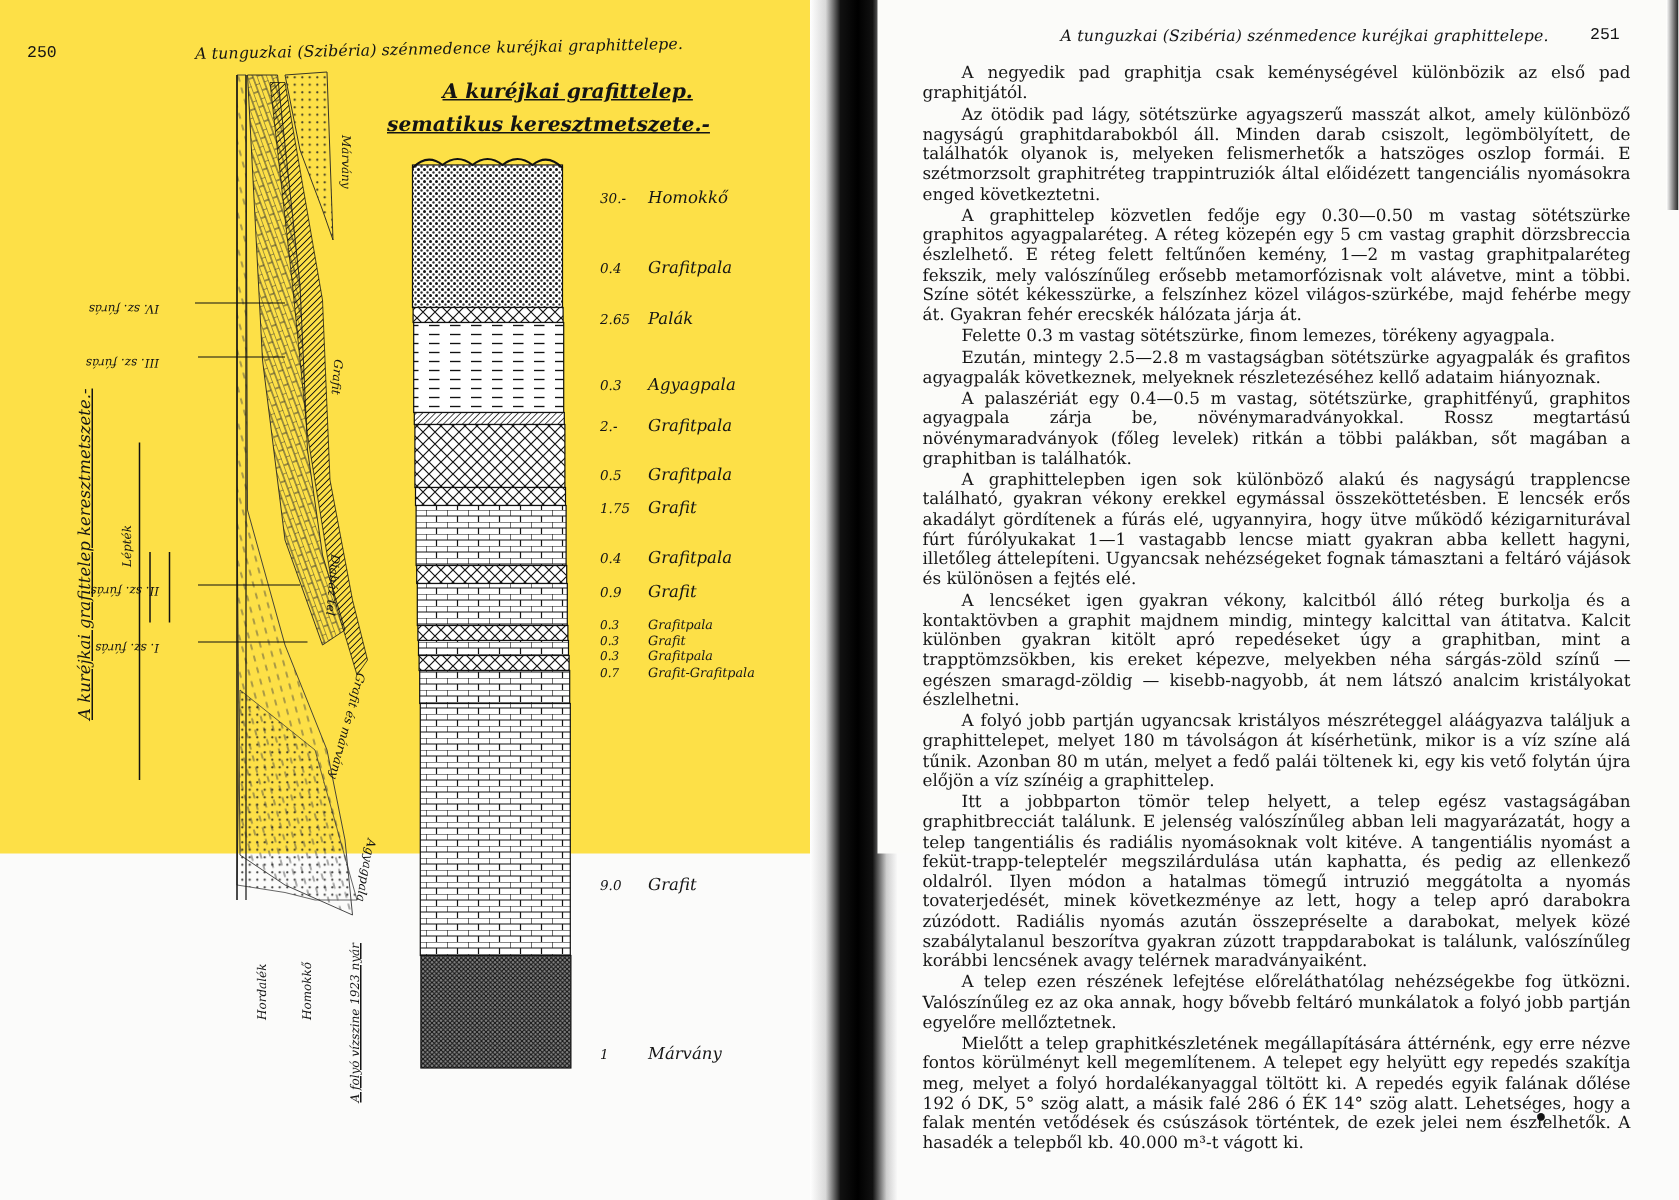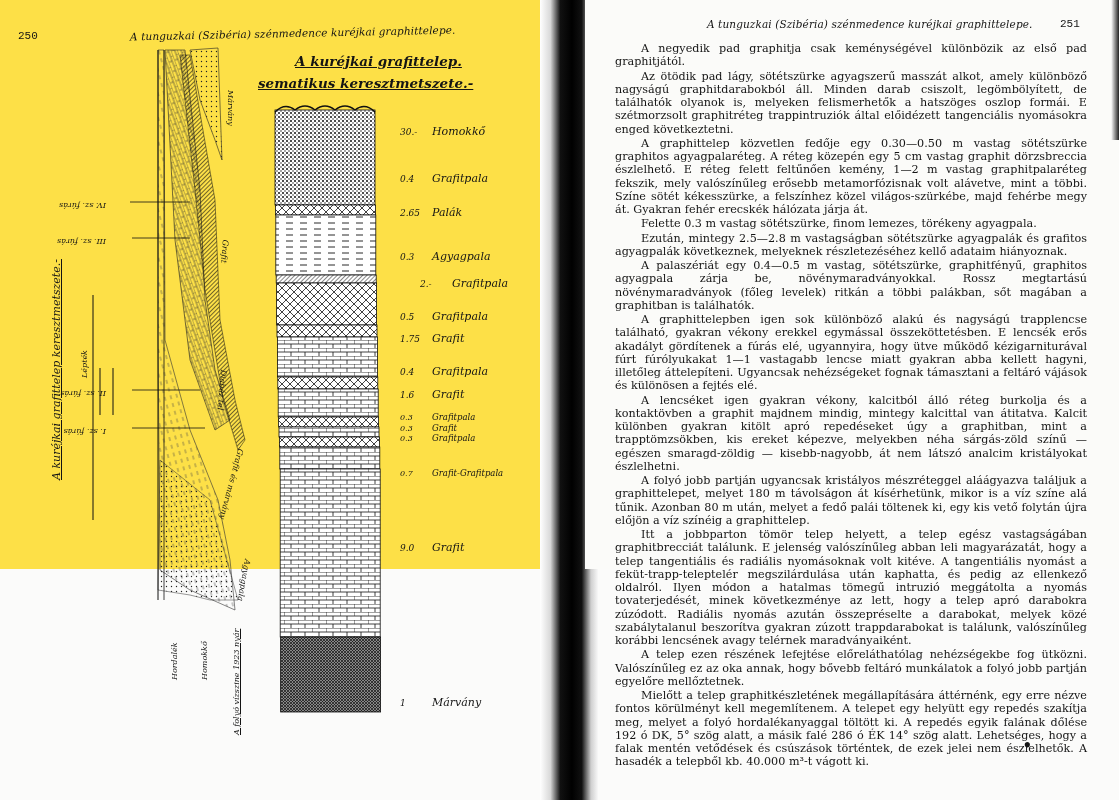--- a/index.html
+++ b/index.html
@@ -140,30 +140,30 @@
       <rect x="10.2" y="369" width="100" height="168" fill="url(#c-brick)" stroke="#111" stroke-width="0.8"></rect>
       <rect x="10.600000000000001" y="537" width="100" height="75" fill="url(#c-marble)" stroke="#111" stroke-width="0.8"></rect>
       <path d="M5 12 Q15 2 25 10 Q35 2 45 10 Q55 2 65 10 Q75 2 85 10 Q95 2 105 12" fill="none" stroke="#111" stroke-width="1.4"></path>
     </svg>
 
   <div id="col-labels">
       <div class="col-label hand" style="top: 125px;"><span class="thk">30.-</span><span>Homokkő</span></div>
       <div class="col-label hand" style="top: 172px;"><span class="thk">0.4</span><span>Grafitpala</span></div>
       <div class="col-label hand" style="top: 206px;"><span class="thk">2.65</span><span>Palák</span></div>
       <div class="col-label hand" style="top: 250px;"><span class="thk">0.3</span><span>Agyagpala</span></div>
-      <div class="col-label hand" style="top: 277px; margin-left: 20px;"><span class="thk">2.-</span><span>Grafitpala</span></div>
+      <div class="col-label hand" style="top: 277px;"><span class="thk">2.-</span><span>Grafitpala</span></div>
       <div class="col-label hand" style="top: 310px;"><span class="thk">0.5</span><span>Grafitpala</span></div>
       <div class="col-label hand" style="top: 332px;"><span class="thk">1.75</span><span>Grafit</span></div>
       <div class="col-label hand" style="top: 365px;"><span class="thk">0.4</span><span>Grafitpala</span></div>
-      <div class="col-label hand" style="top: 388px;"><span class="thk">1.6</span><span>Grafit</span></div>
+      <div class="col-label hand" style="top: 388px;"><span class="thk">0.9</span><span>Grafit</span></div>
       <div class="col-label hand small" style="top: 412px;"><span class="thk">0.3</span><span>Grafitpala</span></div>
       <div class="col-label hand small" style="top: 423px;"><span class="thk">0.3</span><span>Grafit</span></div>
       <div class="col-label hand small" style="top: 433px;"><span class="thk">0.3</span><span>Grafitpala</span></div>
-      <div class="col-label hand small" style="top: 444px; margin-top: 24px;"><span class="thk">0.7</span><span>Grafit-Grafitpala</span></div>
-      <div class="col-label hand" style="top: 541px;"><span class="thk">9.0</span><span>Grafit</span></div>
+      <div class="col-label hand small" style="top: 444px;"><span class="thk">0.7</span><span>Grafit-Grafitpala</span></div>
+      <div class="col-label hand" style="top: 583px;"><span class="thk">9.0</span><span>Grafit</span></div>
       <div class="col-label hand" style="top: 696px;"><span class="thk">1</span><span>Márvány</span></div>
     </div>
 </div>
 
 <div id="gutter"></div>
 
 <div class="page" id="right-page">
   <span class="running" style="left:122px;top:18px;">A tunguzkai (Szibéria) szénmedence kuréjkai graphittelepe.</span>
   <span class="pagenum" style="left:475px;top:18px;">251</span>
 </div>

